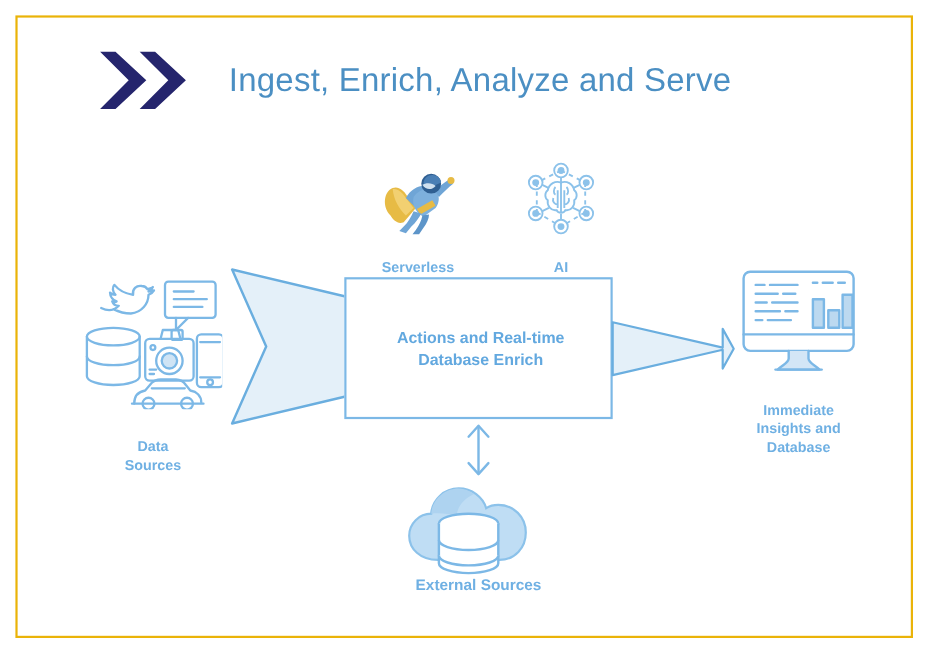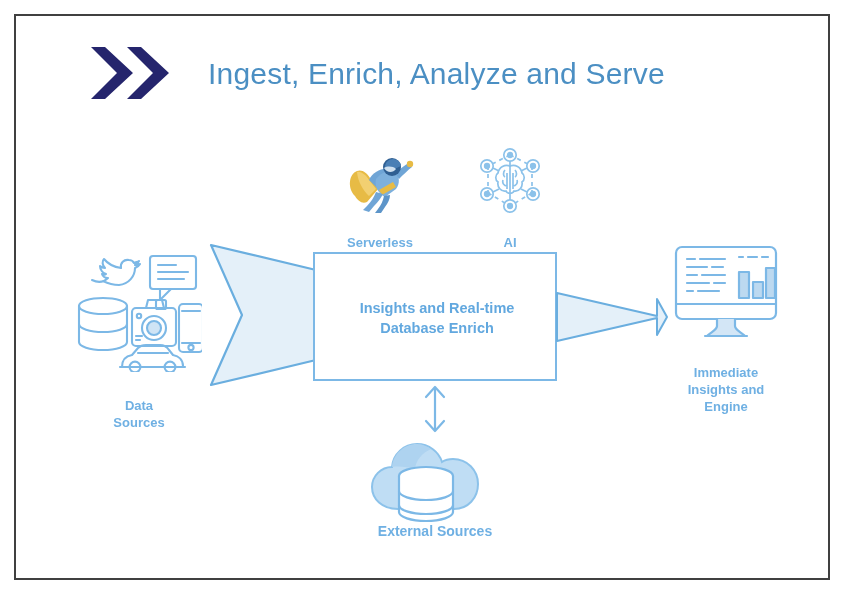--- a/index.html
+++ b/index.html
@@ -12,21 +12,21 @@
     height: 594px;
     overflow: hidden;
     font-family: "Liberation Sans", sans-serif;
   }
   #slide {
     position: absolute;
     left: 14px;
     top: 14px;
     width: 816px;
     height: 566px;
-    border: 2px solid #404040;
+    border: 2px solid #eab308;
     background: #ffffff;
     box-sizing: border-box;
   }
   .canvas {
     position: absolute;
     left: 0; top: 0;
     width: 812px;
     height: 562px;
   }
 
@@ -204,21 +204,21 @@
           <path d="M30 24 C28 26 28 30 30 31 M40 24 C42 26 42 30 40 31
                    M28 34 C27 37 29 40 32 40 M42 34 C43 37 41 40 38 40
                    M32 27 L32 43 M38 27 L38 43"></path>
         </g>
       </svg>
     </div>
     <div class="lbl" style="left:453px; top:218px; width:82px;">AI</div>
 
     <div class="engine-box">
       <div class="engine-text">
-        <div>Insights and Real-time</div>
+        <div>Actions and Real-time</div>
         <div>Database Enrich</div>
       </div>
     </div>
 
     <div class="ico" style="left:538px; top:273px; width:115px; height:56px;">
       <svg width="115" height="56" viewBox="0 0 115 56">
         <path d="M3 4 L103 27 L103 10 L113 28 L103 46 L103 29 L3 52 Z" fill="#e4f0f9" stroke="#6aaedf" stroke-width="2" stroke-linejoin="round"></path>
       </svg>
     </div>
 
@@ -239,21 +239,21 @@
           <rect x="93" y="24" width="9" height="30" fill="#bcd9f0"></rect>
 
           <path d="M44 75 L44 82 C44 86 38 88 34 92 L72 92 C68 88 62 86 62 82 L62 75" fill="#d3e6f6"></path>
           <path d="M32 92 L74 92"></path>
         </g>
       </svg>
     </div>
     <div class="lbl" style="left:650px; top:348px; width:120px;text-align:center;">
       <div>Immediate</div>
       <div>Insights and</div>
-      <div>Engine</div>
+      <div>Database</div>
     </div>
 
     <div class="ico" style="left:402px; top:368px; width:34px; height:50px;">
       <svg width="34" height="50" viewBox="0 0 34 50">
         <g fill="none" stroke="#7cb8e6" stroke-width="2.2" stroke-linejoin="round" stroke-linecap="round">
           <path d="M17 4 L17 46"></path>
           <path d="M8 13 L17 3 L26 13"></path>
           <path d="M8 37 L17 47 L26 37"></path>
         </g>
       </svg>

